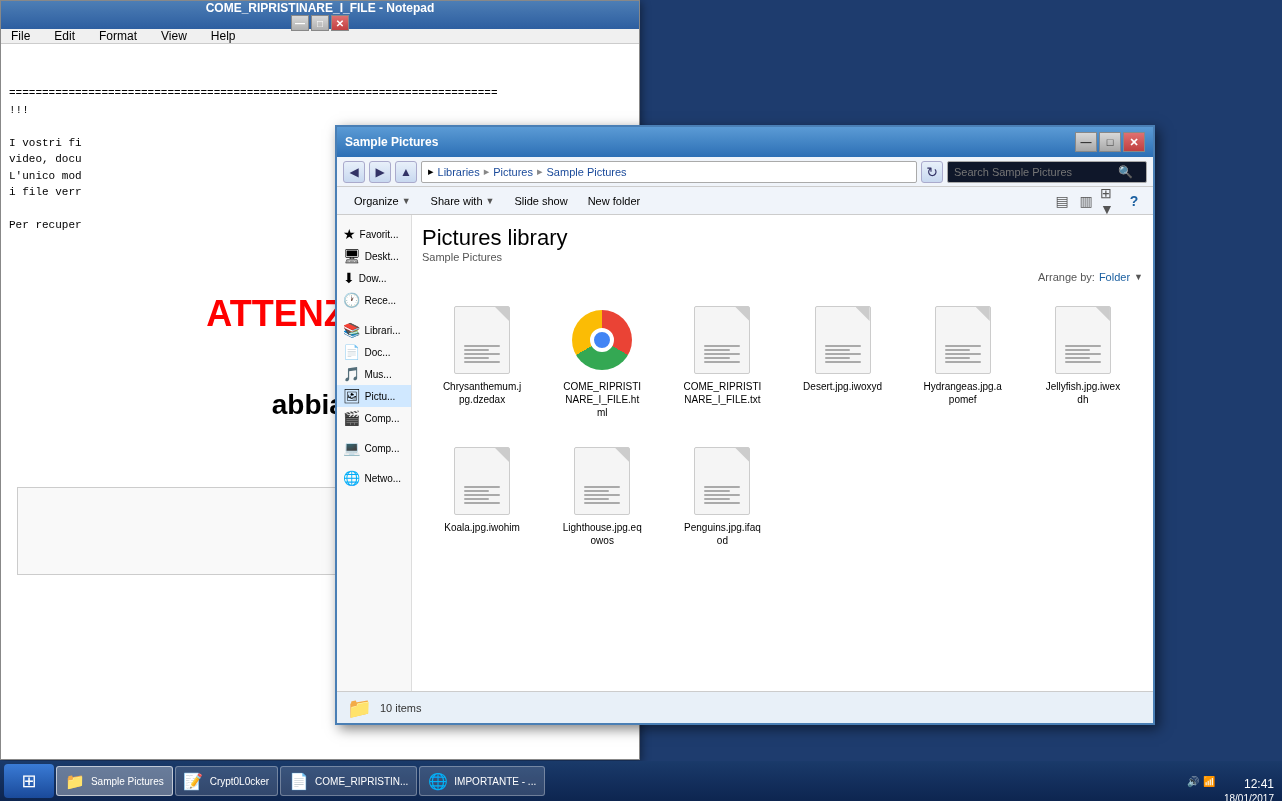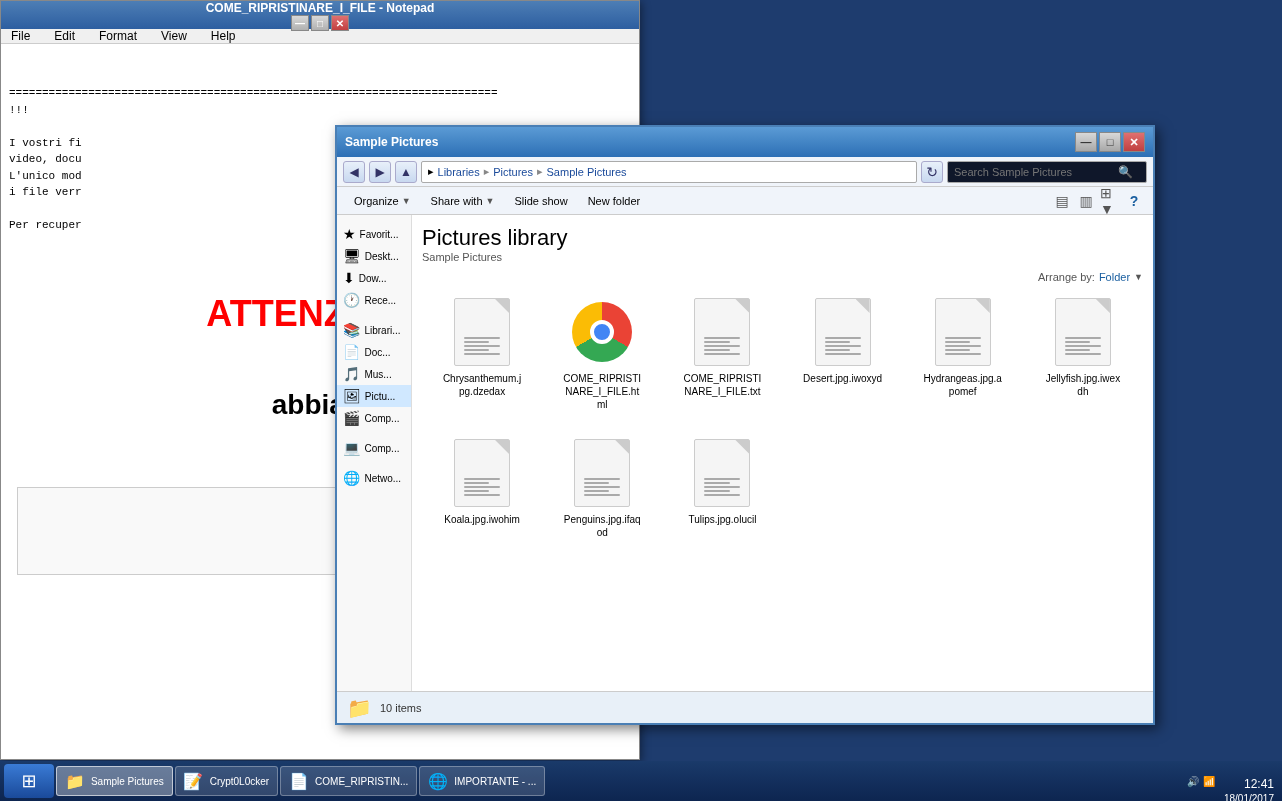--- a/index.html
+++ b/index.html
@@ -306,20 +306,21 @@
       font-family: 'Segoe UI', sans-serif;
     }
     .library-subtitle {
       font-size: 11px;
       color: #555;
     }
     .arrange-bar {
       display: flex;
       justify-content: flex-end;
       align-items: center;
+      margin-bottom: 8px;
       font-size: 11px;
       color: #555;
       gap: 4px;
     }
     .arrange-link {
       color: #1a5fa0;
       cursor: pointer;
       text-decoration: none;
     }
     .arrange-chevron { font-size: 9px; }
@@ -758,35 +759,35 @@
       <div class="file-icon-generic">
       <div class="file-icon-generic-lines">
         <div class="file-line"></div>
         <div class="file-line short"></div>
         <div class="file-line"></div>
         <div class="file-line short"></div>
         <div class="file-line"></div>
       </div>
     </div>
     </div>
-    <div class="file-label">Penguins.jpg.ifaqod</div>
+    <div class="file-label">Lighthouse.jpg.eqowos</div>
   </div>
           <div class="file-item">
     <div class="file-icon-container">
       <div class="file-icon-generic">
       <div class="file-icon-generic-lines">
         <div class="file-line"></div>
         <div class="file-line short"></div>
         <div class="file-line"></div>
         <div class="file-line short"></div>
         <div class="file-line"></div>
       </div>
     </div>
     </div>
-    <div class="file-label">Tulips.jpg.olucil</div>
+    <div class="file-label">Penguins.jpg.ifaqod</div>
   </div>
         </div>
     </div>
   </div>
 
   <div class="status-bar">
     <span class="status-folder-icon">📁</span>
     <span>10 items</span>
   </div>
 </div>

